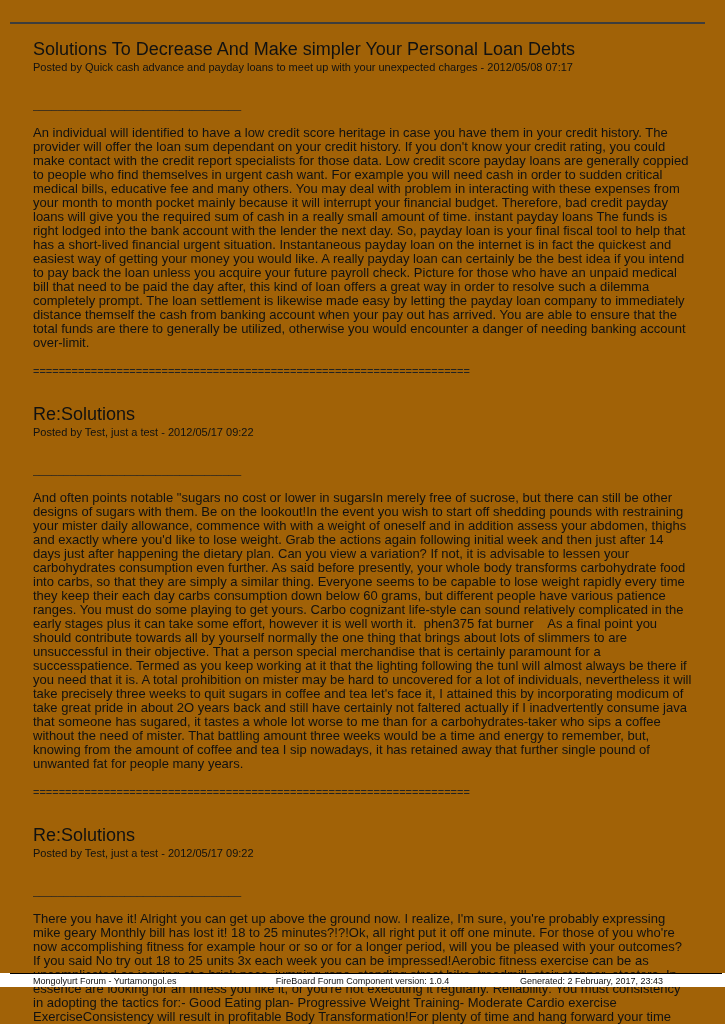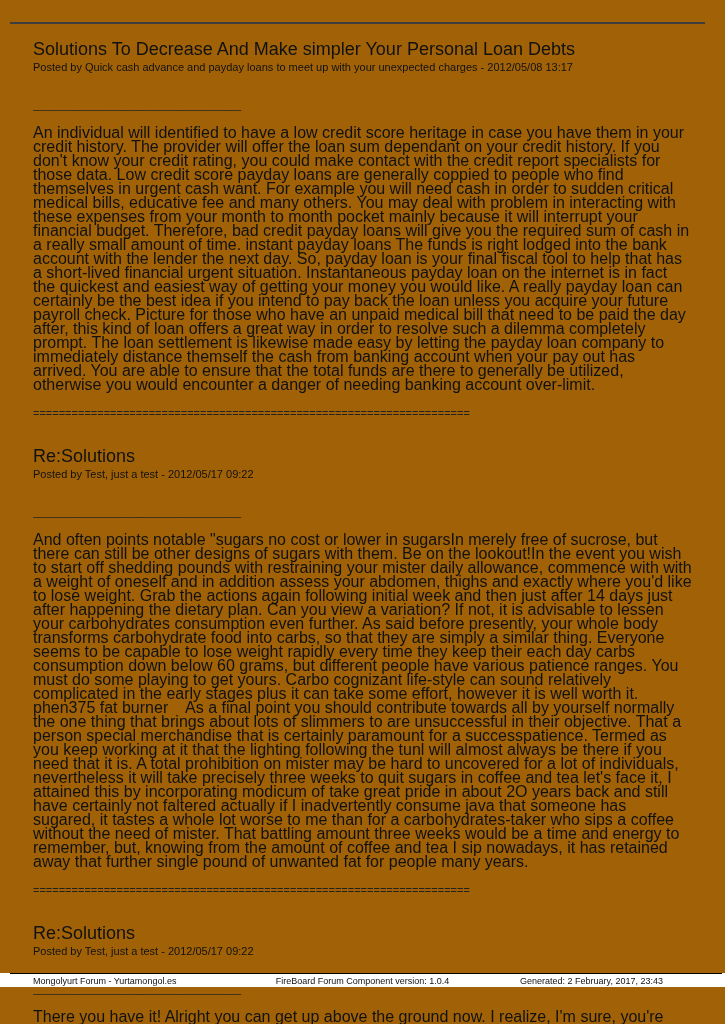--- a/index.html
+++ b/index.html
@@ -41,21 +41,21 @@
   }
   .underscore-sep {
     font-size: 11px;
     line-height: 12px;
     margin-top: 25px;
     white-space: nowrap;
     overflow: hidden;
     color: #222222;
   }
   .post-body {
-    font-size: 16px;
+    font-size: 13px;
     line-height: 14px;
     margin-top: 15px;
     white-space: pre-wrap;
     text-align: left;
   }
   .equals-sep {
     font-size: 11px;
     line-height: 12px;
     margin-top: 15px;
     white-space: nowrap;
@@ -92,21 +92,21 @@
 <body>
 
 <div class="page">
 
   <div class="top-rule"></div>
 
   <div class="content">
 
     <div class="post">
       <div class="post-title">Solutions To Decrease And Make simpler Your Personal Loan Debts</div>
-      <div class="post-byline">Posted by Quick cash advance and payday loans to meet up with your unexpected charges - 2012/05/08 13:17</div>
+      <div class="post-byline">Posted by Quick cash advance and payday loans to meet up with your unexpected charges - 2012/05/08 07:17</div>
       <div class="underscore-sep">__________________________________</div>
       <div class="post-body">An individual will identified to have a low credit score heritage in case you have them in your credit history. The provider will offer the loan sum dependant on your credit history. If you don't know your credit rating, you could make contact with the credit report specialists for those data. Low credit score payday loans are generally coppied to people who find themselves in urgent cash want. For example you will need cash in order to sudden critical medical bills, educative fee and many others. You may deal with problem in interacting with these expenses from your month to month pocket mainly because it will interrupt your financial budget. Therefore, bad credit payday loans will give you the required sum of cash in a really small amount of time. instant payday loans The funds is right lodged into the bank account with the lender the next day. So, payday loan is your final fiscal tool to help that has a short-lived financial urgent situation. Instantaneous payday loan on the internet is in fact the quickest and easiest way of getting your money you would like. A really payday loan can certainly be the best idea if you intend to pay back the loan unless you acquire your future payroll check. Picture for those who have an unpaid medical bill that need to be paid the day after, this kind of loan offers a great way in order to resolve such a dilemma completely prompt. The loan settlement is likewise made easy by letting the payday loan company to immediately distance themself the cash from banking account when your pay out has arrived. You are able to ensure that the total funds are there to generally be utilized, otherwise you would encounter a danger of needing banking account over-limit.</div>
       <div class="equals-sep">====================================================================</div>
     </div>
 
     <div class="post">
       <div class="post-title">Re:Solutions</div>
       <div class="post-byline">Posted by Test, just a test - 2012/05/17 09:22</div>
       <div class="underscore-sep">__________________________________</div>
       <div class="post-body">And often points notable "sugars no cost or lower in sugarsIn merely free of sucrose, but there can still be other designs of sugars with them. Be on the lookout!In the event you wish to start off shedding pounds with restraining your mister daily allowance, commence with with a weight of oneself and in addition assess your abdomen, thighs and exactly where you'd like to lose weight. Grab the actions again following initial week and then just after 14 days just after happening the dietary plan. Can you view a variation? If not, it is advisable to lessen your carbohydrates consumption even further. As said before presently, your whole body transforms carbohydrate food into carbs, so that they are simply a similar thing. Everyone seems to be capable to lose weight rapidly every time they keep their each day carbs consumption down below 60 grams, but different people have various patience ranges. You must do some playing to get yours. Carbo cognizant life-style can sound relatively complicated in the early stages plus it can take some effort, however it is well worth it.  phen375 fat burner    As a final point you should contribute towards all by yourself normally the one thing that brings about lots of slimmers to are unsuccessful in their objective. That a person special merchandise that is certainly paramount for a successpatience. Termed as you keep working at it that the lighting following the tunl will almost always be there if you need that it is. A total prohibition on mister may be hard to uncovered for a lot of individuals, nevertheless it will take precisely three weeks to quit sugars in coffee and tea let's face it, I attained this by incorporating modicum of take great pride in about 2O years back and still have certainly not faltered actually if I inadvertently consume java that someone has sugared, it tastes a whole lot worse to me than for a carbohydrates-taker who sips a coffee without the need of mister. That battling amount three weeks would be a time and energy to remember, but, knowing from the amount of coffee and tea I sip nowadays, it has retained away that further single pound of unwanted fat for people many years.</div>

